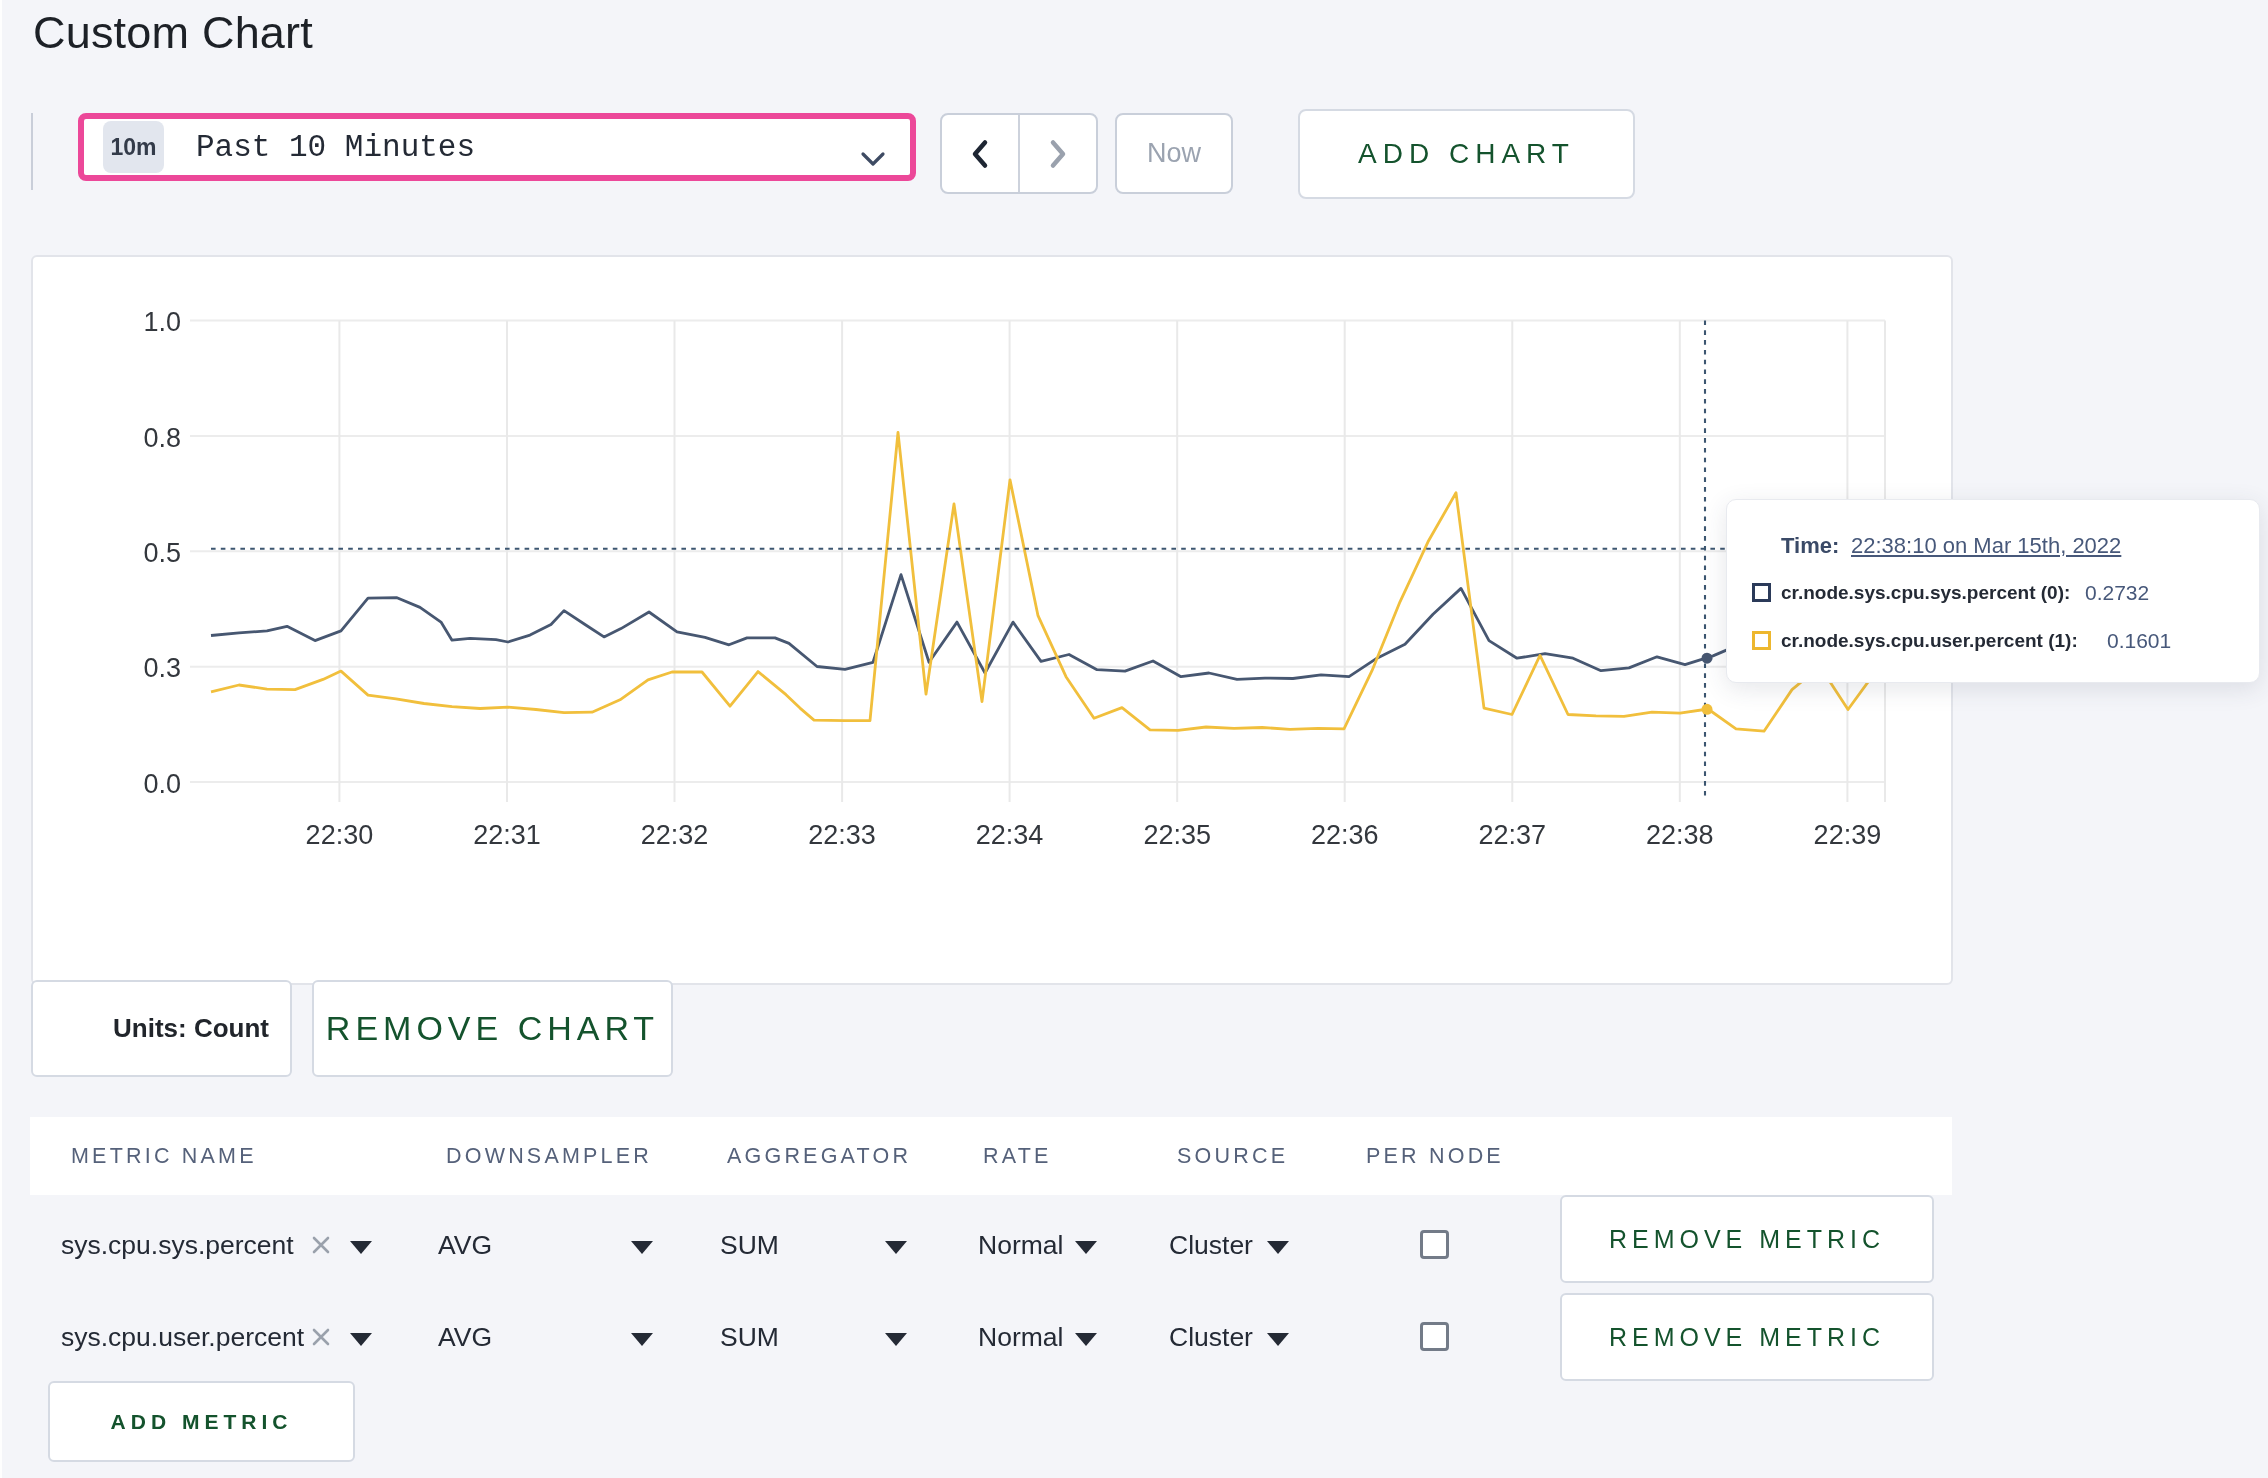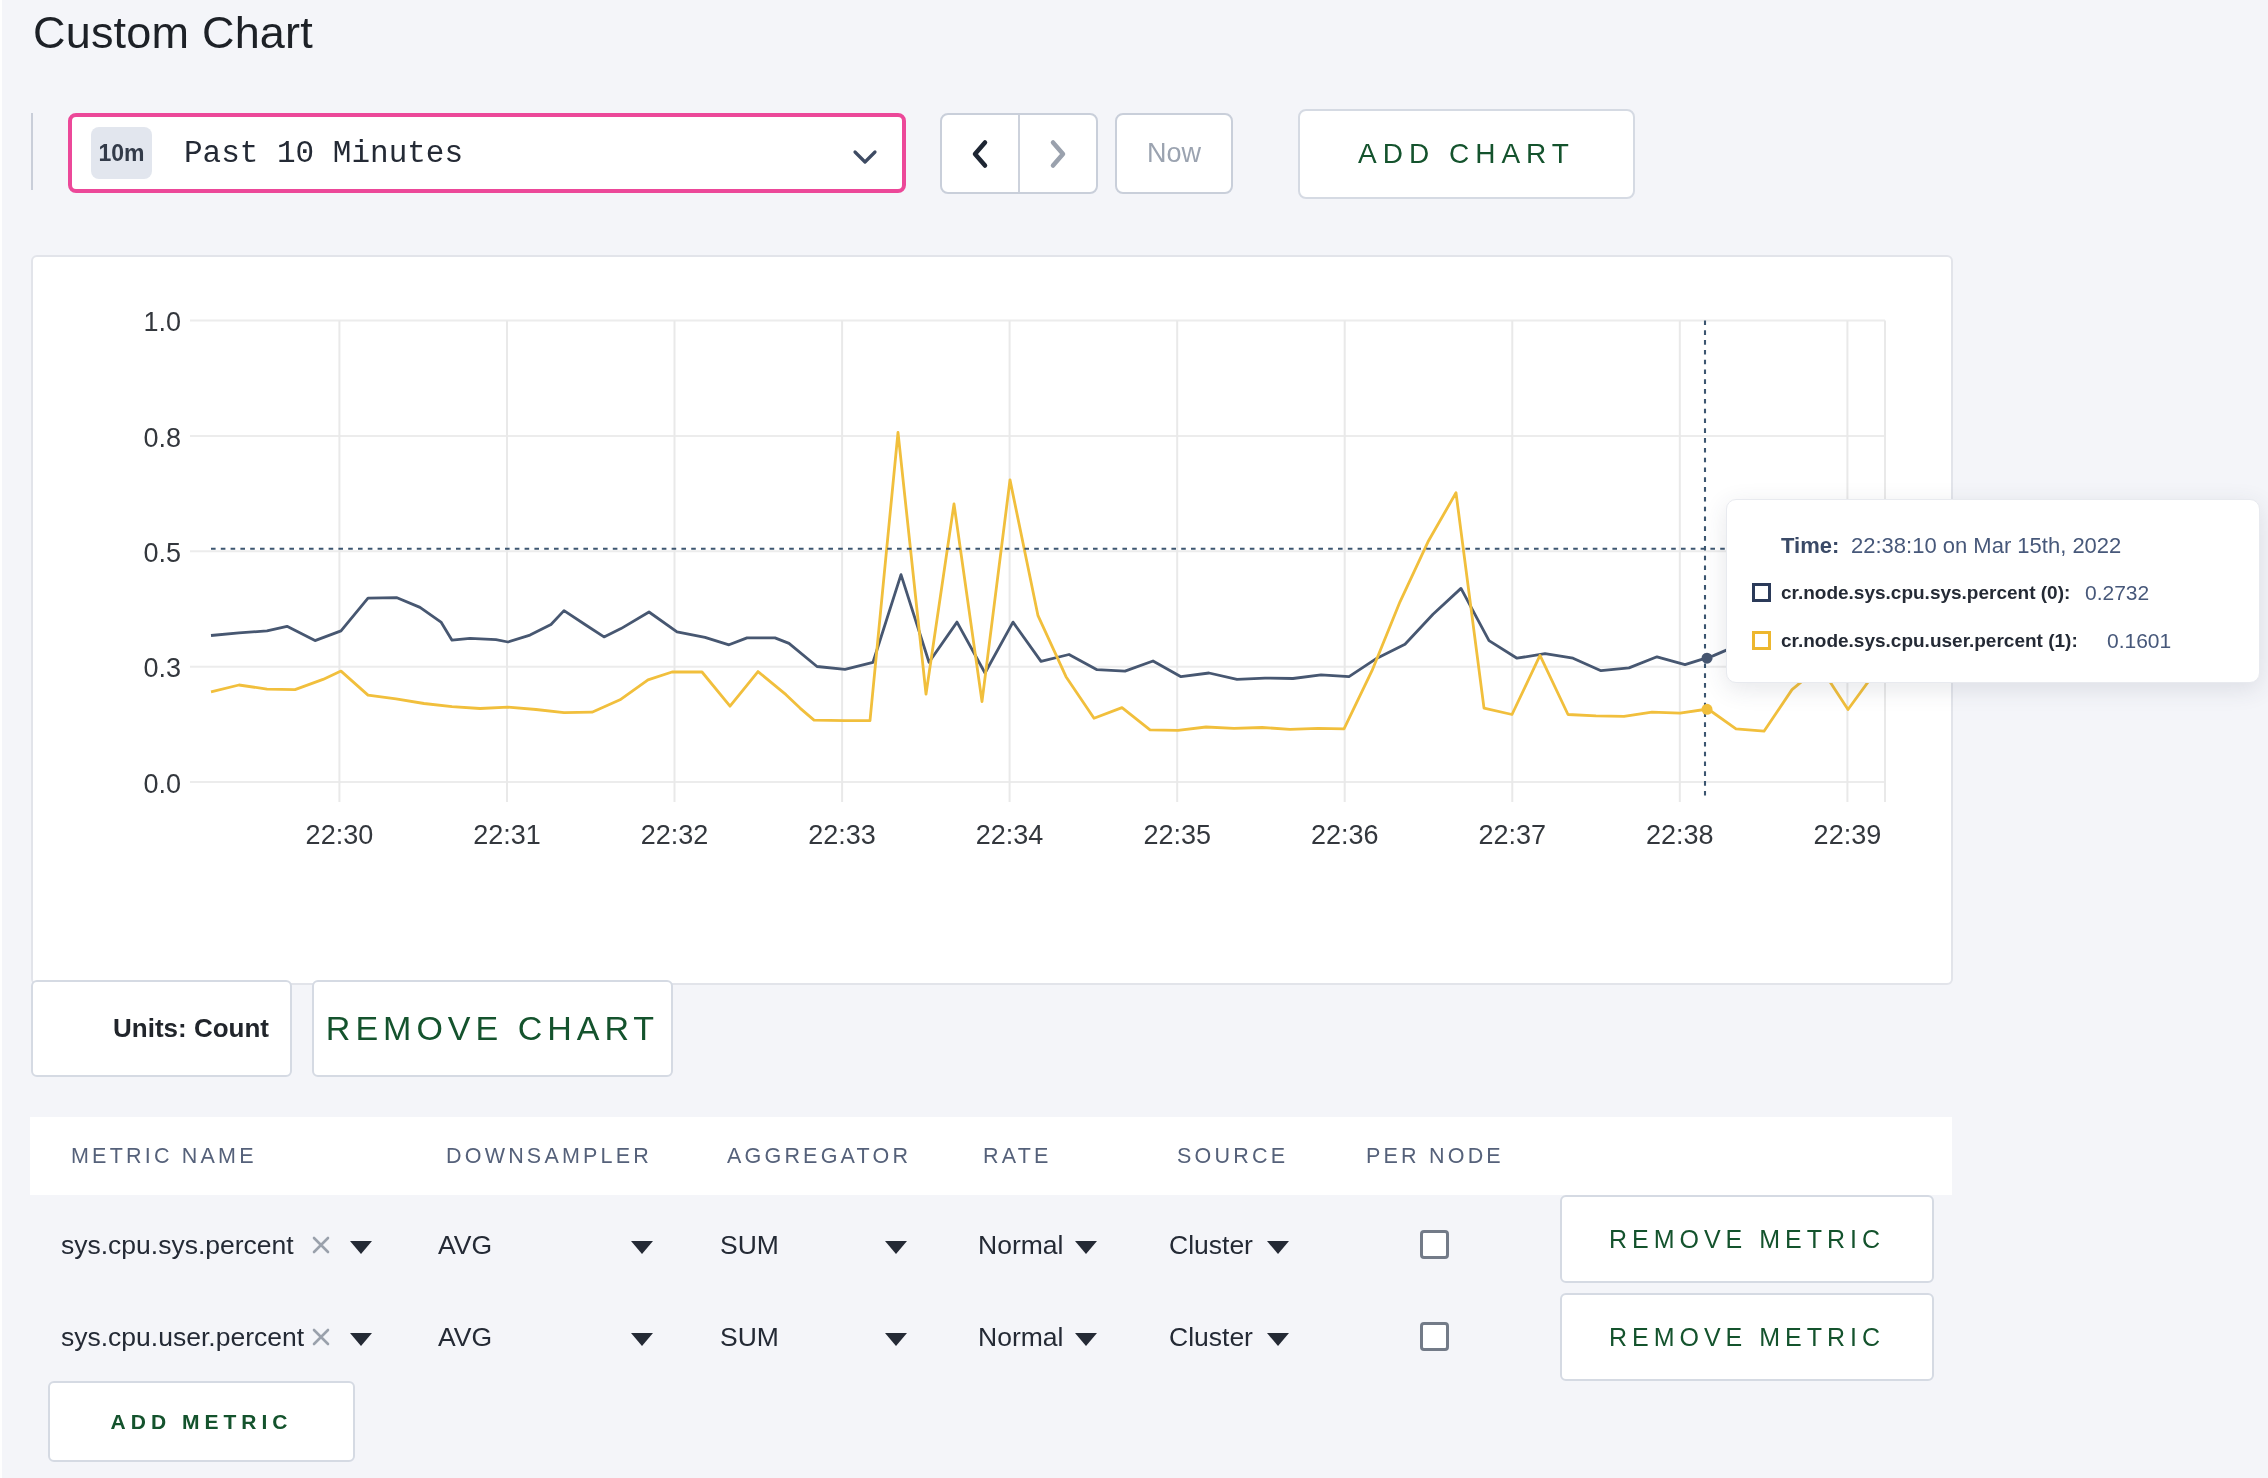--- a/index.html
+++ b/index.html
@@ -10,21 +10,21 @@
 </style>
 </head>
 <body>
 
 <div class="abs" style="left:0; top:0; width:2px; height:1478px; background:#fefefe;"></div>
 
 <div class="abs" style="left:33px; top:7px; font-size:45px; color:#1d2127; letter-spacing:0.2px;">Custom Chart</div>
 
 <div class="abs" style="left:31px; top:113px; width:2px; height:77px; background:#c9ced9;"></div>
 
-<div class="abs" style="left:68px; top:113px; width:838px; height:80px; background:#fff; border:4px solid #ec4899; border-radius:8px; display:flex; align-items:center;">
+<div class="abs" style="left:78px; top:113px; width:838px; height:68px; background:#fff; border:6px solid #ec4899; border-radius:8px; display:flex; align-items:center;">
   <div style="margin-left:19px; width:61px; height:52px; background:#e2e6ee; border-radius:8px; display:flex; align-items:center; justify-content:center; font-size:23px; font-weight:bold; color:#333b49;">10m</div>
   <div style="margin-left:32px; font-size:31px; color:#242a35;font-family:Liberation Mono, monospace;">Past 10 Minutes</div>
   <svg style="position:absolute; right:24px; top:31px;" width="26" height="18" viewBox="0 0 26 18">
       <path d="M3 4 L13 14 L23 4" fill="none" stroke="#3e4b63" stroke-width="3.2" stroke-linecap="round" stroke-linejoin="round"></path>
     </svg>
 </div>
 
 <div class="abs" style="left:940px; top:113px; width:158px; height:81px; background:#fff; border:2px solid #c9cfda; border-radius:8px; display:flex;">
   <div style="flex:1; border-right:2px solid #cdd2dc; display:flex; align-items:center; justify-content:center;">
     <svg width="20" height="30" viewBox="0 0 20 30">
@@ -95,21 +95,21 @@
 
     <line x1="180" y1="293.8" x2="1695" y2="293.8" stroke="#3c5670" stroke-width="2.1" stroke-dasharray="4.6 5.2"></line>
     <line x1="1674" y1="65.5" x2="1674" y2="541" stroke="#3c5670" stroke-width="2.1" stroke-dasharray="4.6 5.2"></line>
     <circle cx="1676" cy="403.2" r="5.5" fill="#475771"></circle>
     <circle cx="1676" cy="454.3" r="5.5" fill="#f1bf3c"></circle>
   </svg>
 </div>
 
 <div class="abs" style="left:1726px; top:499px; width:534px; height:184px; background:#fff; border:1px solid #e8eaef; border-radius:10px; box-shadow:0 6px 24px rgba(50,60,80,0.12);">
   <div class="abs" style="left:54px; top:33px; font-size:22px; font-weight:bold; color:#3a4a67;">Time:</div>
-  <div class="abs" style="left:124px; top:33px; font-size:22px; color:#47587a;">22:38:10 on Mar 15th, 2022</div>
+  <div class="abs" style="left:124px; top:33px; font-size:22px; color:#47587a;text-decoration:underline;">22:38:10 on Mar 15th, 2022</div>
   <div class="abs" style="left:25px; top:83px; width:19px; height:19px; border:3px solid #2b3a59;"></div>
   <div class="abs" style="left:54px; top:82px; font-size:19px; font-weight:bold; color:#242a35;">cr.node.sys.cpu.sys.percent (0):</div>
   <div class="abs" style="left:358px; top:81px; font-size:21px; color:#47587a;">0.2732</div>
   <div class="abs" style="left:25px; top:131px; width:19px; height:19px; border:3px solid #edb72e;"></div>
   <div class="abs" style="left:54px; top:130px; font-size:19px; font-weight:bold; color:#242a35;">cr.node.sys.cpu.user.percent (1):</div>
   <div class="abs" style="left:380px; top:129px; font-size:21px; color:#47587a;">0.1601</div>
 </div>
 
 <div class="btn abs" style="left:31px; top:980px; width:261px; height:97px; border-radius:6px; justify-content:flex-start;padding-left:40px;">
   <span style="margin-left:40px; font-size:26px; font-weight:bold; color:#21252b;">Units: Count</span>

